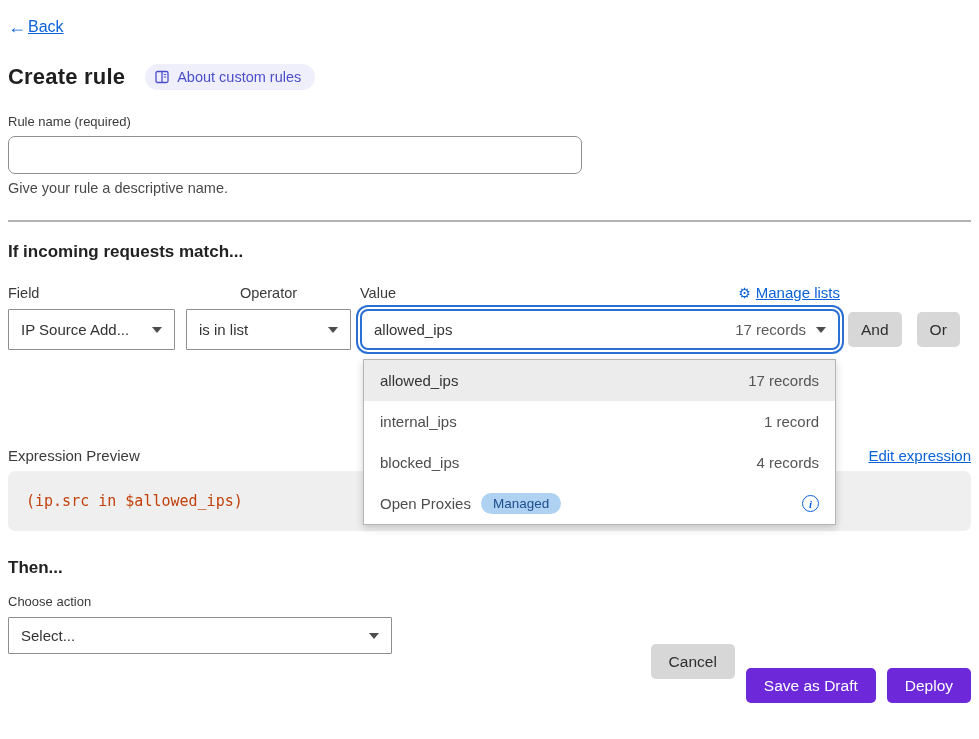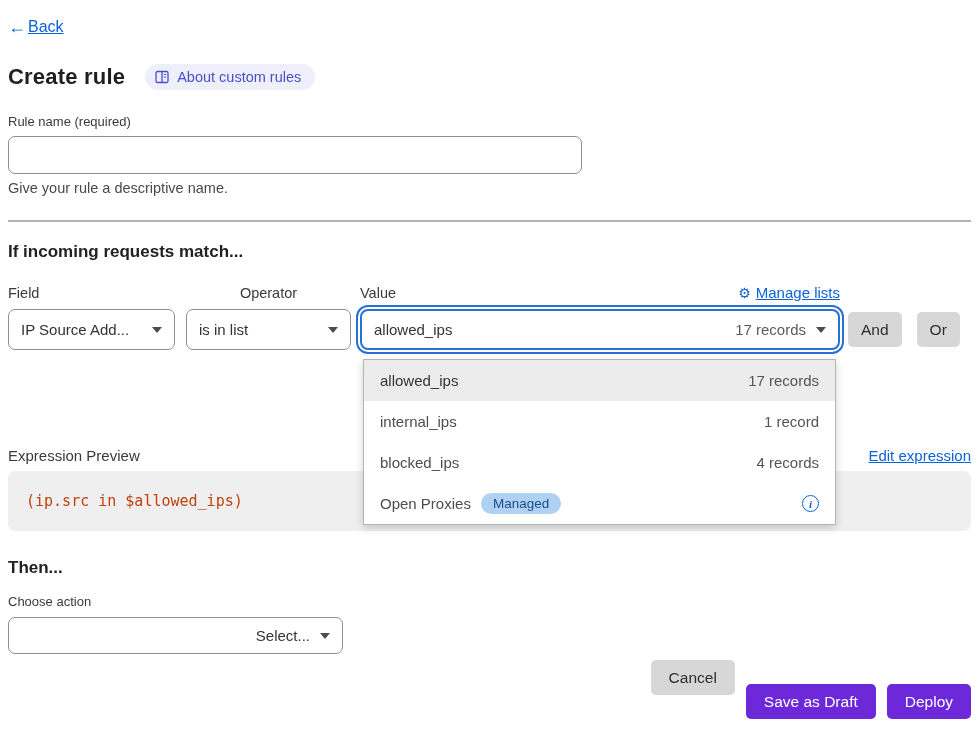--- a/index.html
+++ b/index.html
@@ -34,21 +34,21 @@
   
   .cond-labels { margin-top: 22px; display: flex; align-items: flex-end; }
   .lbl-field { width: 167px; margin-right: 11px; }
   .lbl-operator { width: 165px; margin-right: 9px; text-align: center; }
   .lbl-value { width: 480px; display: flex; justify-content: space-between; align-items: center; }
   .cond-label { font-size: 14.5px; color: #3a3a3a; }
   .manage-link { display: inline-flex; align-items: center; gap: 5px; font-size: 15px; }
   .gear-icon { color: #0b62d9; font-size: 14px; text-decoration: none; display: inline-block; }
 
   .cond-row { margin-top: 8px; display: flex; align-items: flex-start; }
-  .select-box { height: 41px; border: 1px solid #8f8f8f; border-radius: 7px; background: #fff;
+  .select-box { height: 41px; border: 1px solid #8f8f8f; border-radius: 1px; background: #fff;
     display: flex; align-items: center; padding: 0 12px; cursor: pointer; }
   .select-box .sel-text { flex: 1; color: #333; }
   .caret { width: 0; height: 0; border-left: 5px solid transparent; border-right: 5px solid transparent;
     border-top: 6px solid #4d4d4d; margin-left: 10px; flex: none; }
   .field-select { width: 167px; margin-right: 11px; }
   .operator-select { width: 165px; margin-right: 9px; }
 
   .value-wrap { position: relative; width: 480px; }
   .value-select { width: 480px; border: 2px solid #2a6fd4; border-radius: 8px;
     box-shadow: 0 0 0 2px #fff, 0 0 0 4px #2a6fd4; }
@@ -79,25 +79,25 @@
   
   .expr-header { margin-top: 97px; display: flex; justify-content: space-between; align-items: center; }
   .expr-label { font-size: 15px; color: #3a3a3a; }
   .expr-block { margin-top: 7px; width: 963px; height: 60px; background: #efefef; border-radius: 7px;
     display: flex; align-items: center; padding: 0 18px; }
   .expr-code { font-family: "DejaVu Sans Mono", monospace; font-size: 15px; color: #c2410c; }
 
   
   .then-heading { margin-top: 27px; }
   .action-label { margin-top: 16px; }
-  .action-select { margin-top: 8px; width: 335px; height: 37px; text-align: right; }
+  .action-select { margin-top: 8px; width: 384px; height: 37px; }
   .placeholder-text { color: #8a8a8a; }
 
   
-  .footer { position: absolute; right: 8px; bottom: 20px; display: flex; gap: 11px; }
+  .footer { position: absolute; right: 8px; bottom: 36px; display: flex; gap: 11px; }
   .btn { height: 35px; border: none; border-radius: 5px; font-size: 15.5px; padding: 0 18px;
     cursor: pointer; font-family: "Liberation Sans", sans-serif; }
   .btn-gray { background: #d7d7d7; color: #2e2e2e; }
   .btn-blue { background: #6d28d9; color: #fff; margin-top: 24px; }
 </style>
 </head>
 <body>
 
 <div class="page">
 

